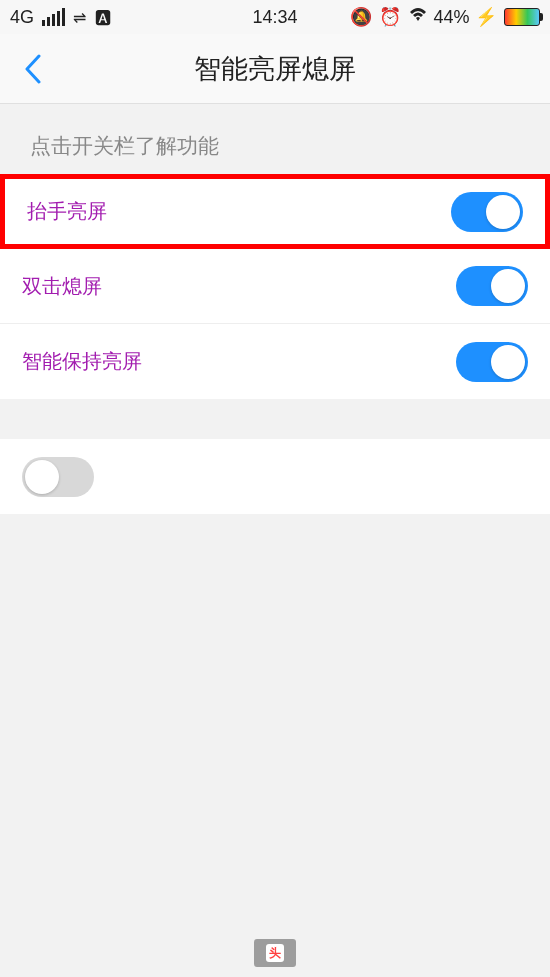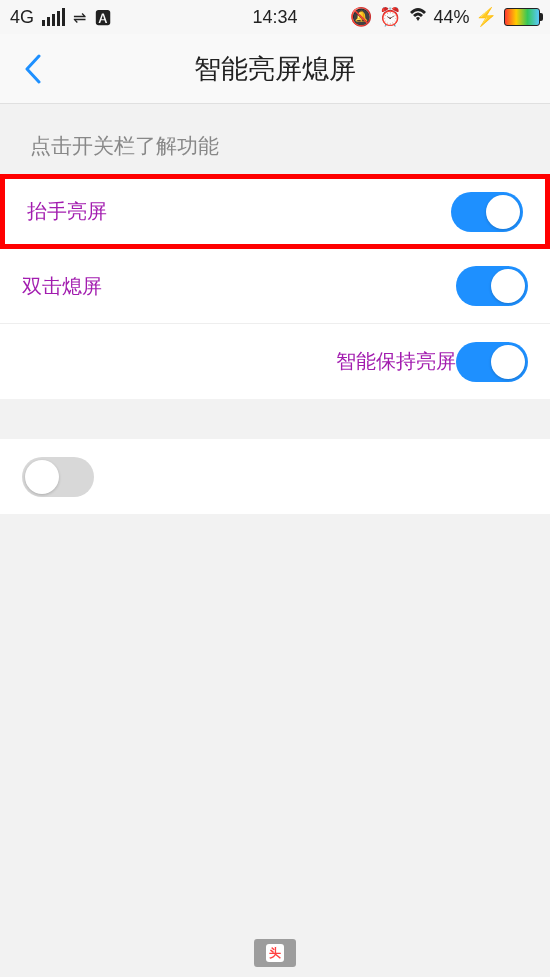--- a/index.html
+++ b/index.html
@@ -68,21 +68,21 @@
       font-size: 21px;
     }
     .settings-group { background: #fff; }
     .setting-row {
       height: 75px;
       display: flex;
       align-items: center;
       padding: 0 22px;
       border-bottom: 1px solid #eee;
     }
-    .setting-row:last-child { border-bottom: none; text-align: right; }
+    .setting-row:last-child { border-bottom: none; }
     .setting-label {
       font-size: 20px;
       color: #a21caf;
       flex: 1;
     }
     .toggle {
       width: 72px; height: 40px;
       border-radius: 20px;
       position: relative;
       cursor: pointer;

